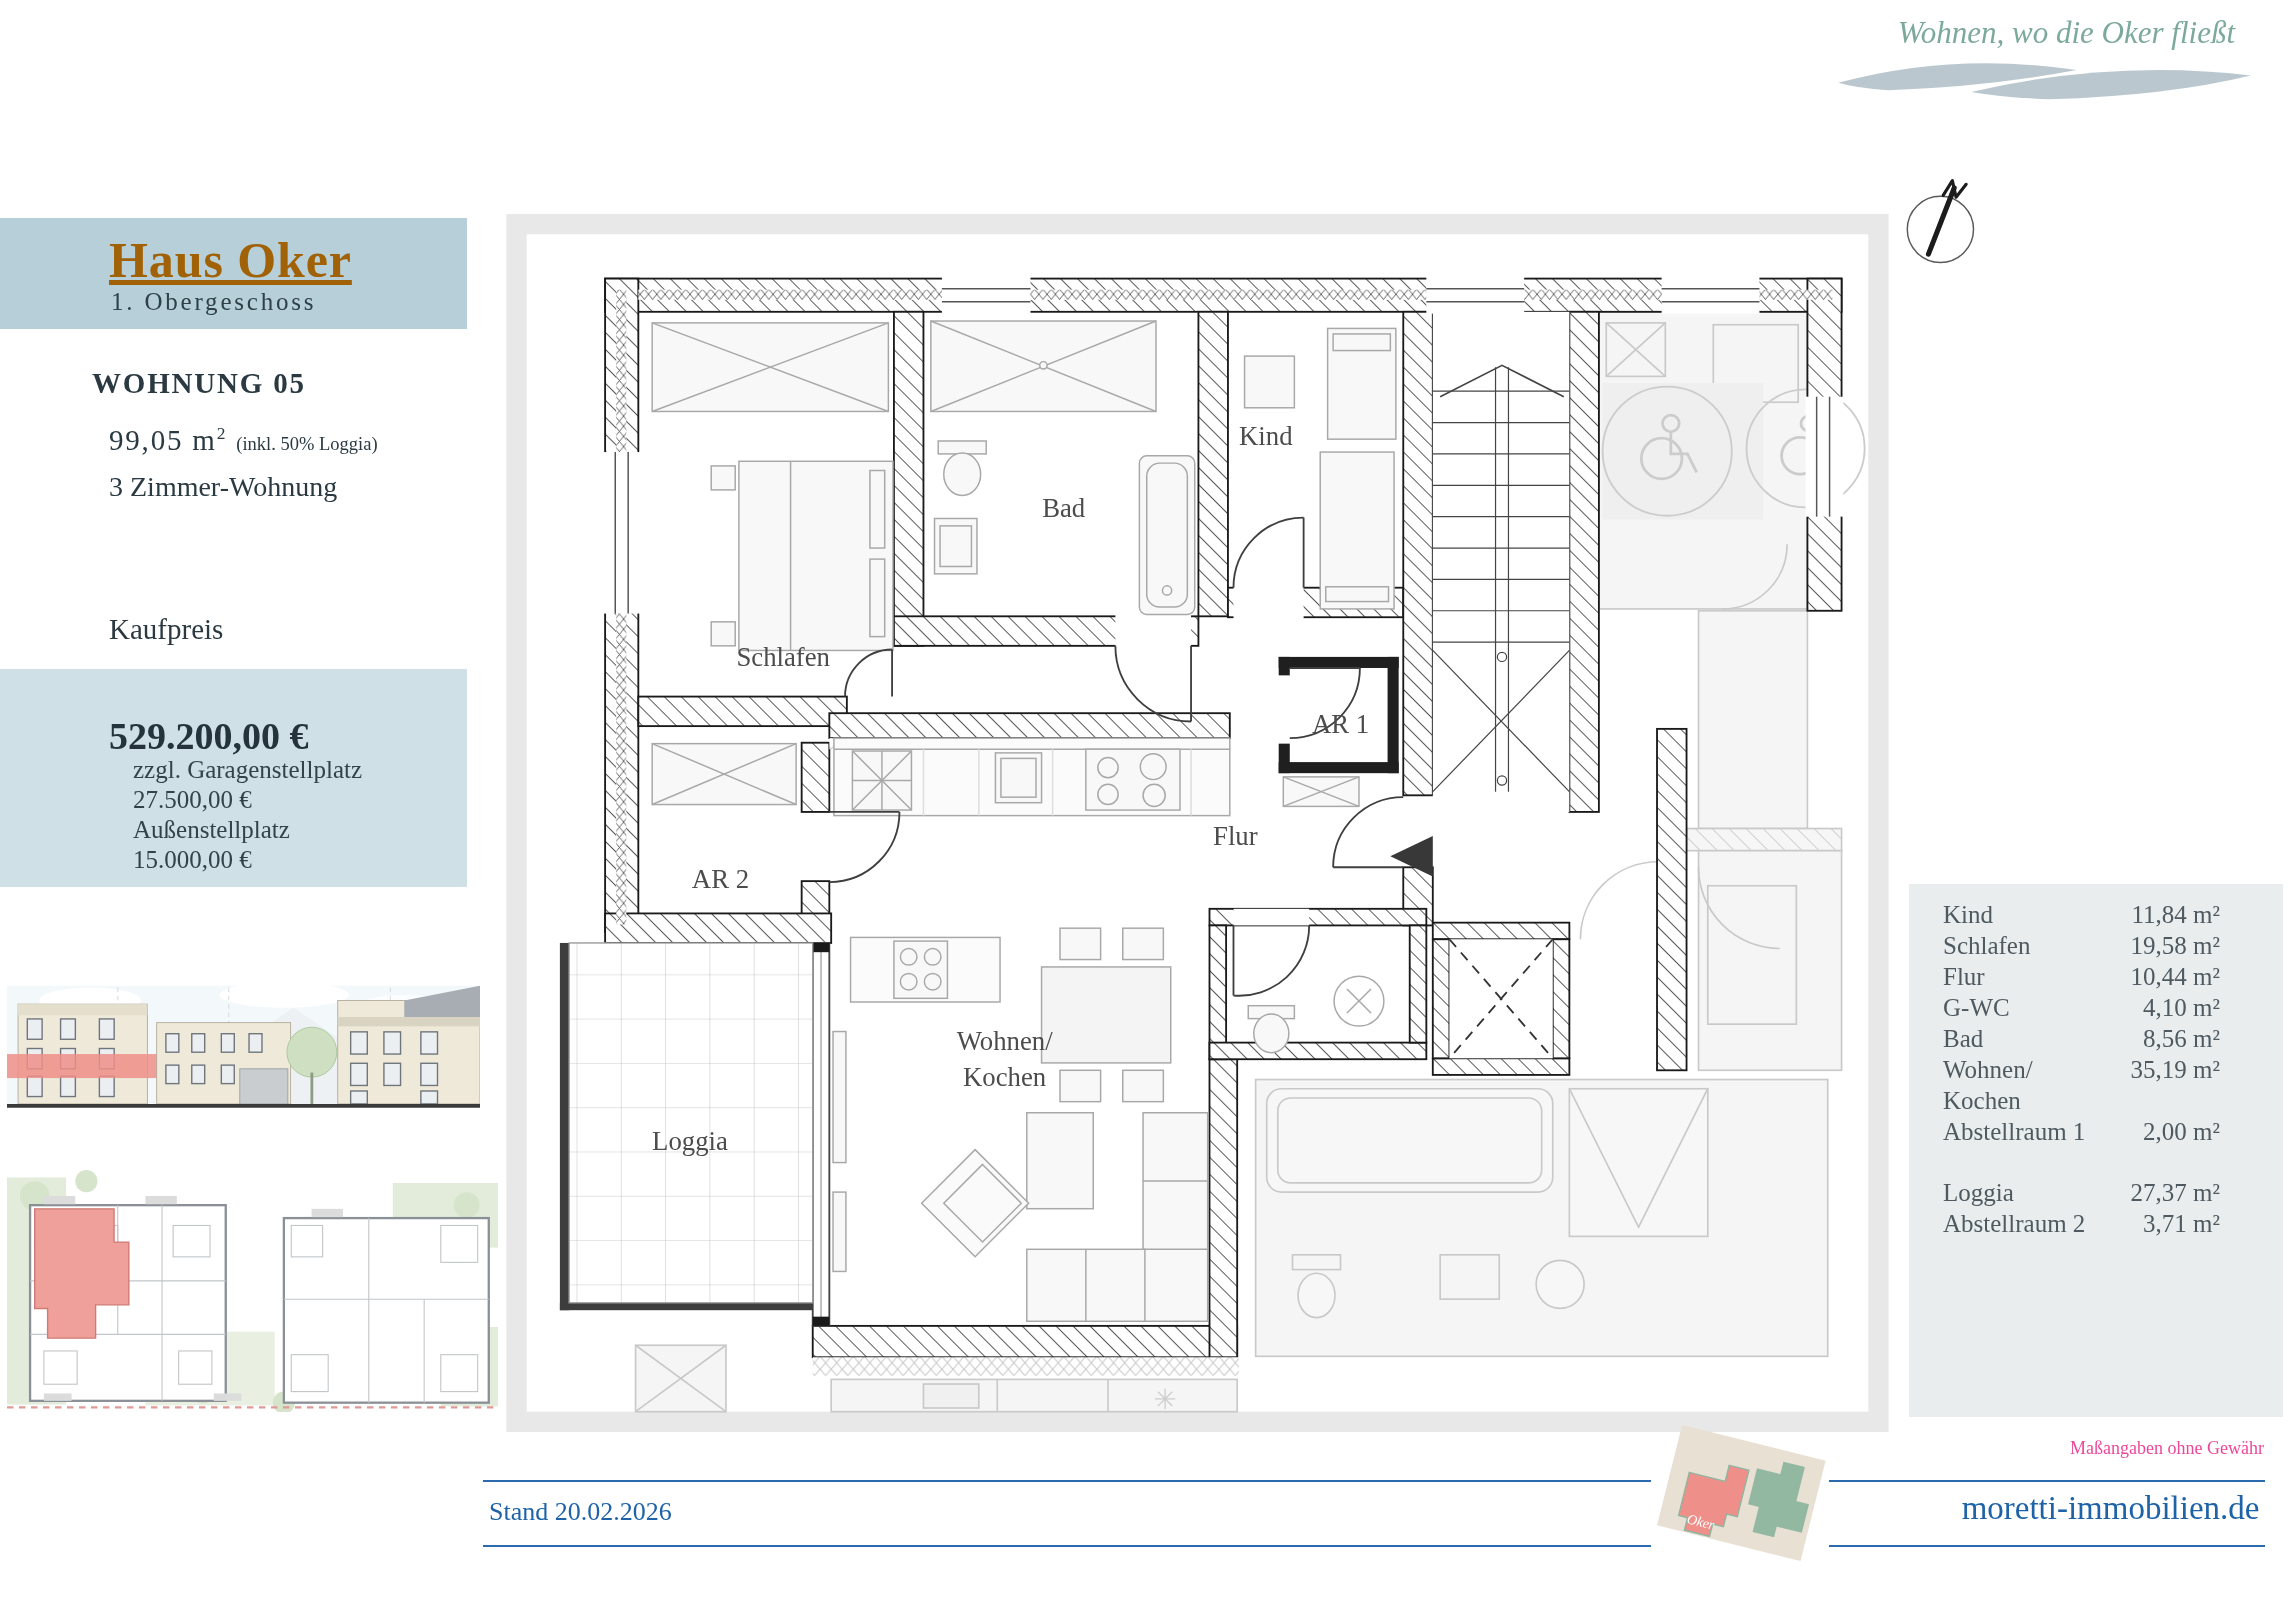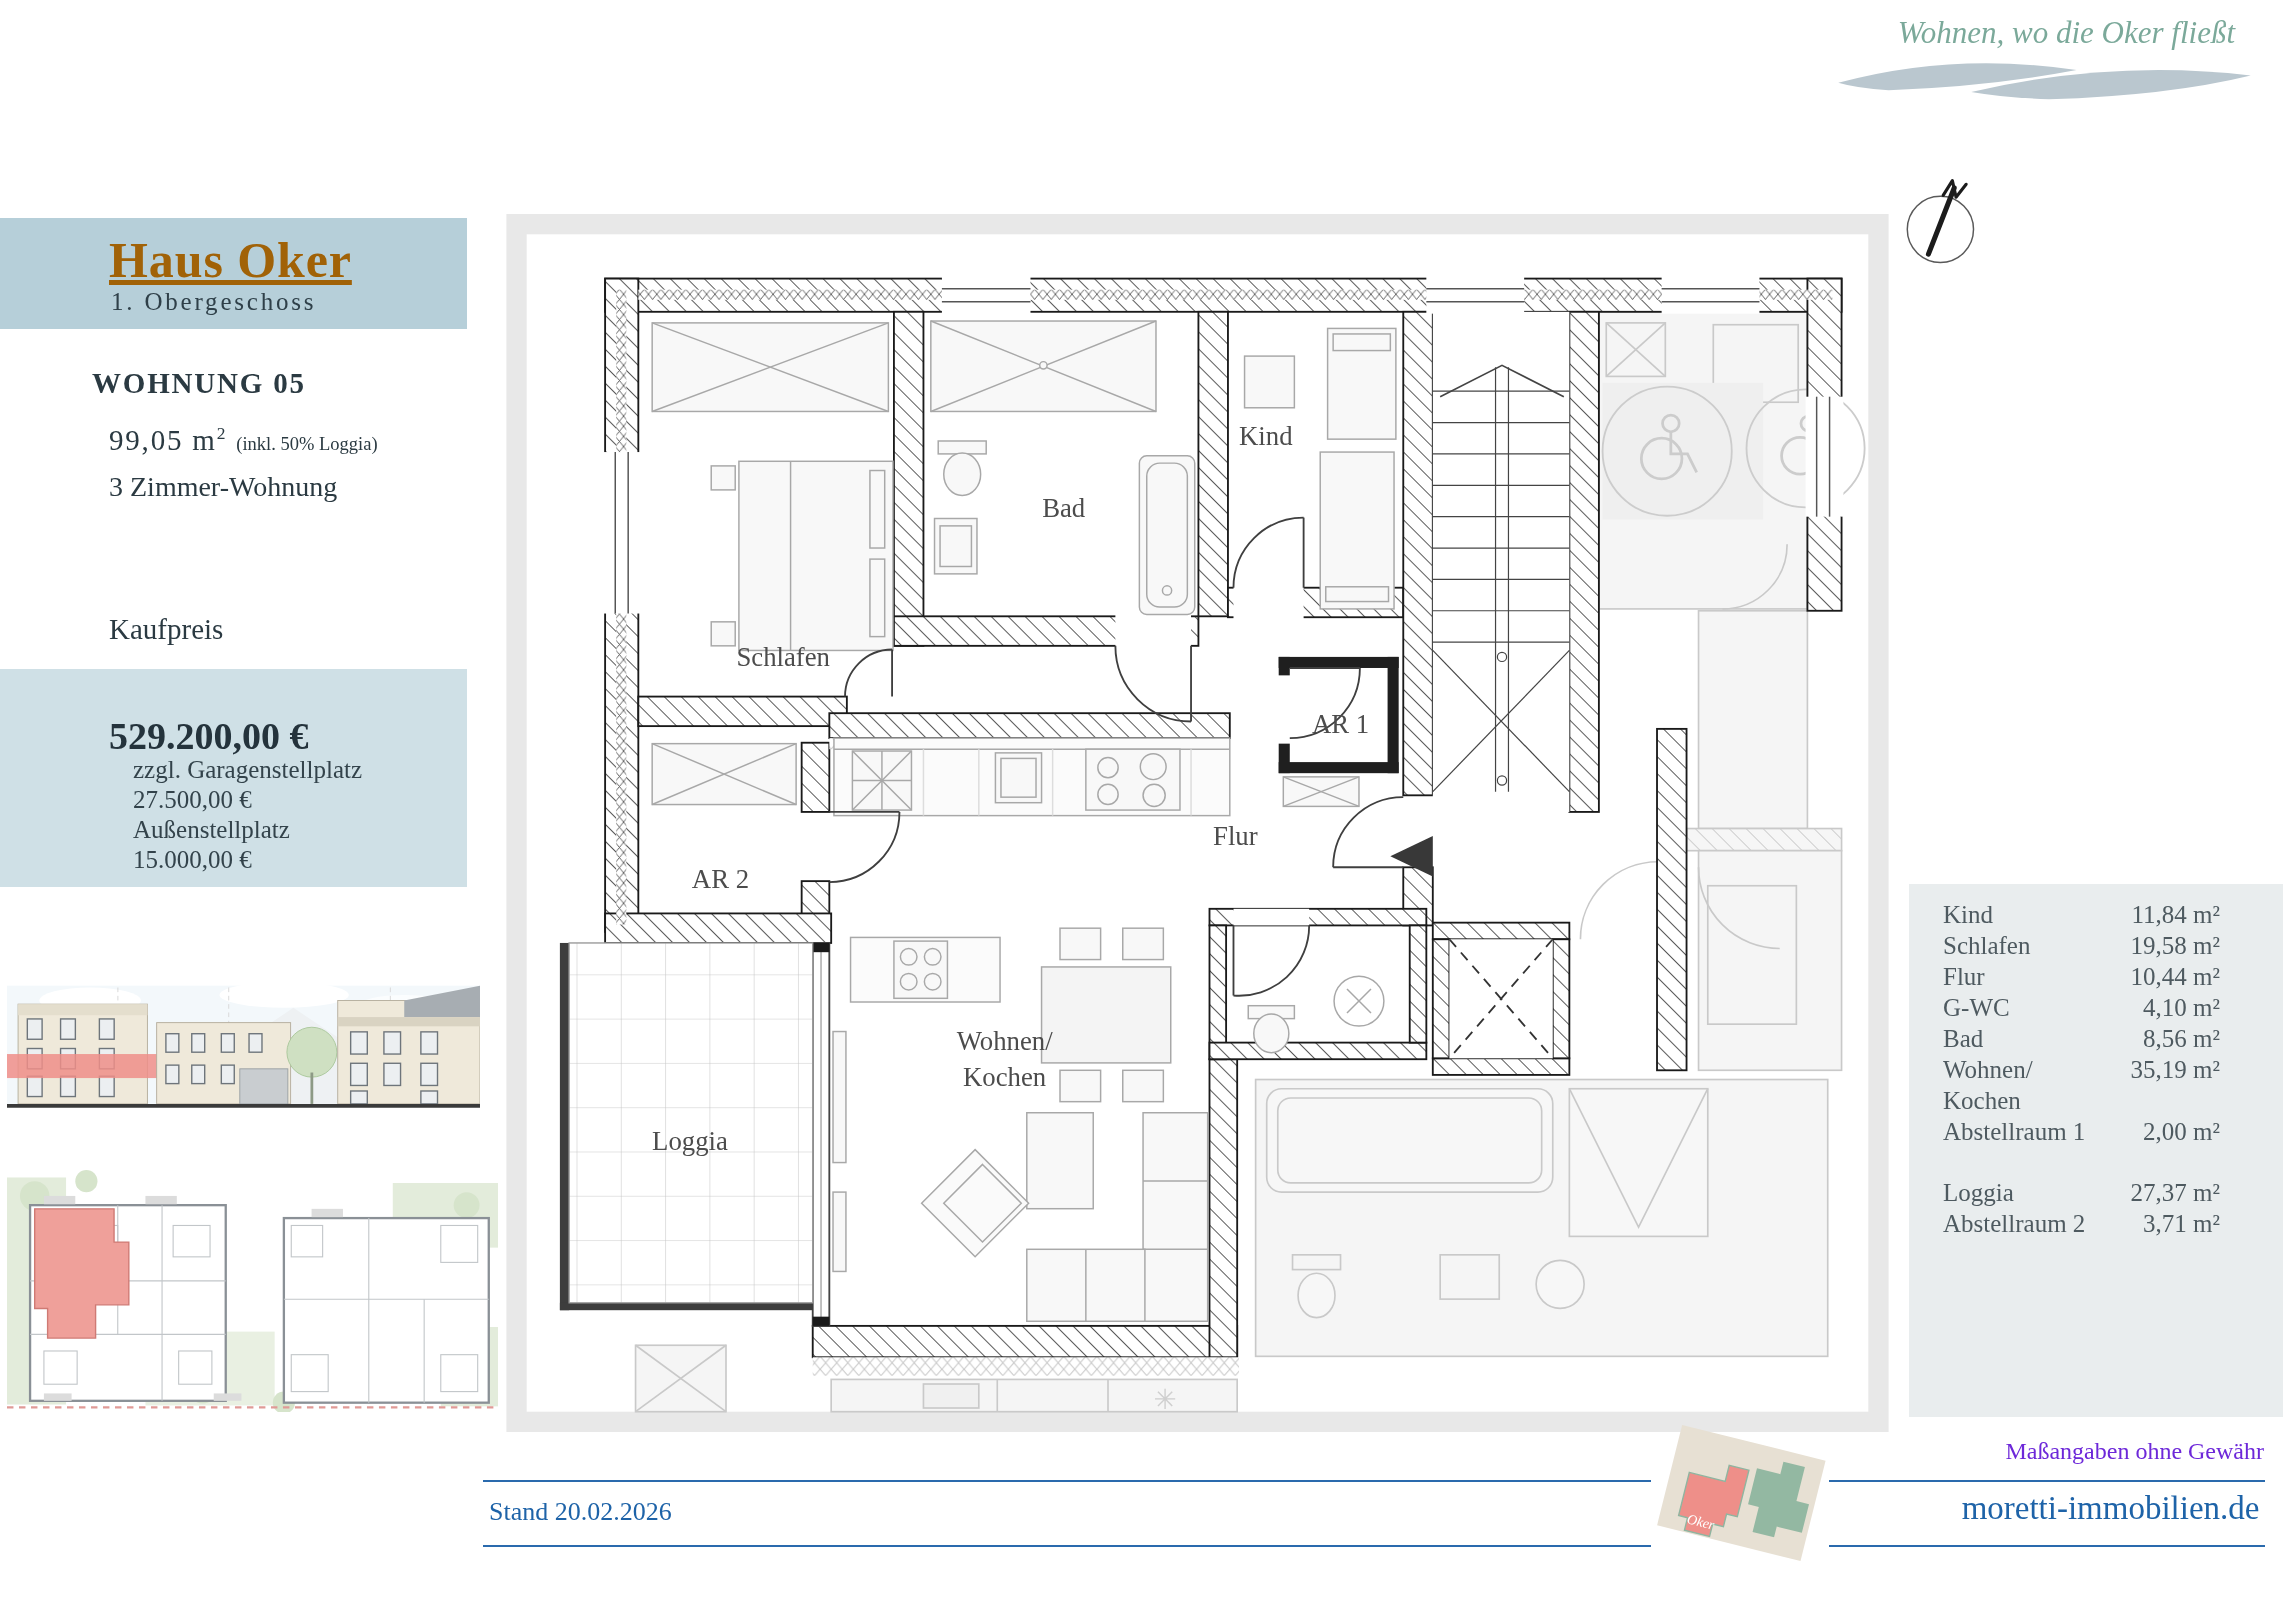--- a/index.html
+++ b/index.html
@@ -22,21 +22,21 @@
   
   .tagline{right:54px;top:14.8px;font-size:31px;font-style:italic;color:#7ba99a;}
   
   .panel{left:1909px;top:884px;width:374px;height:533px;background:#e9edee;box-sizing:border-box;
          padding:14.8px 63px 0 34px;font-size:25px;color:#4e5a60;}
   .panel .row{display:flex;justify-content:space-between;height:31px;line-height:31px;}
   .panel .row.gap{margin-top:30px;}
   
   .fline{height:1.8px;background:#2a6aad;}
   .stand{left:489px;top:1497px;font-size:26px;color:#1e63a8;}
-  .disclaimer{right:25px;top:1438px;font-size:24px;color:#6d28d9;}
+  .disclaimer{right:25px;top:1438px;font-size:18px;color:#ec4899;}
   .website{right:29.5px;top:1490px;font-size:33px;color:#1e63a8;text-decoration:none;}
   svg text{font-family:"Liberation Serif","DejaVu Serif",serif;}
   .roomlbl{font-size:29px;fill:#4c4c4c;}
 </style>
 </head>
 <body>
 
 <div id="page">
 
   <div class="abs tagline">Wohnen, wo die Oker fließt</div>

